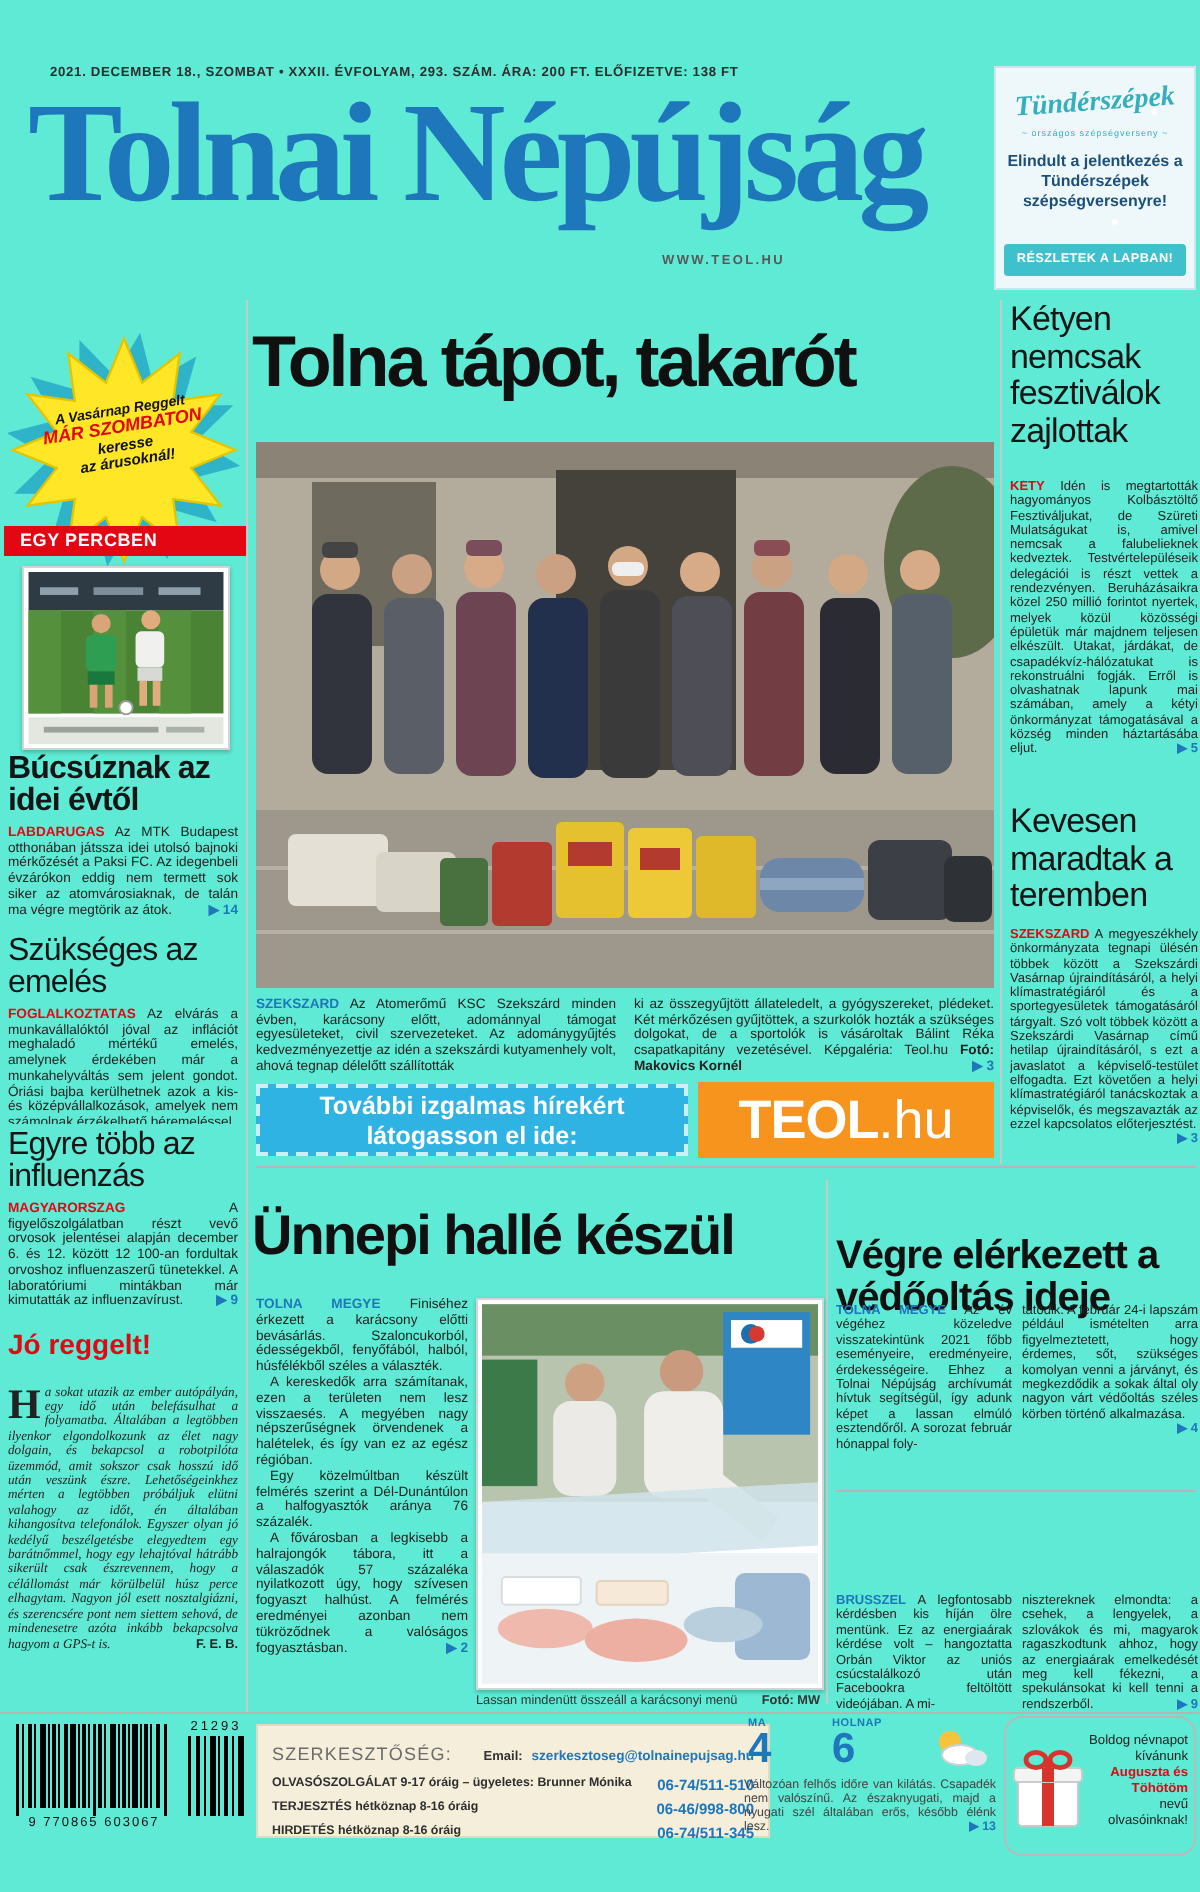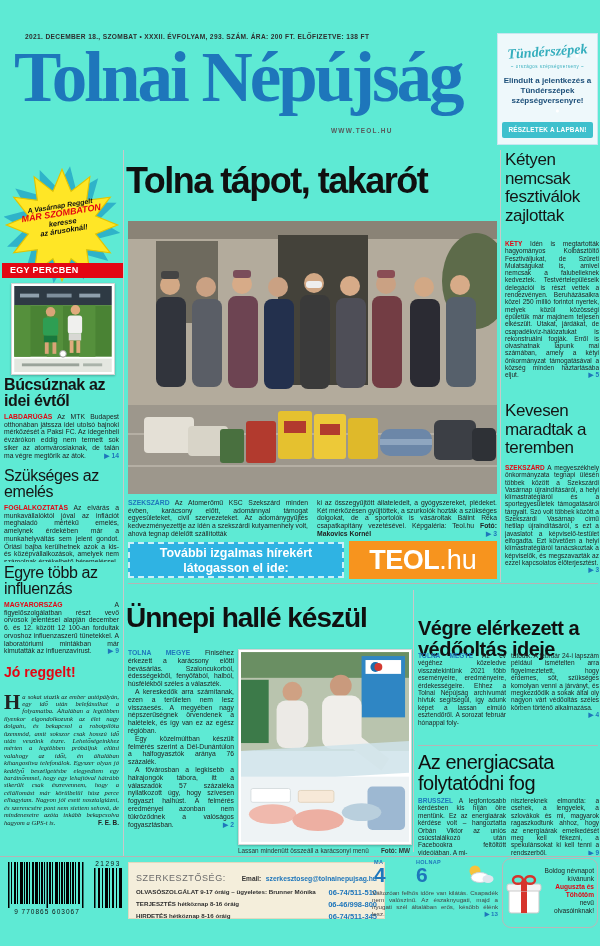--- a/index.html
+++ b/index.html
@@ -357,21 +357,20 @@
   <div class="abs bighead bold" style="top:618px;">Végre elérkezett a védőoltás ideje</div>
   <p class="abs twocol" style="left:418px;top:652px;height:92px;margin:0;">
     <span class="lead-blue">TOLNA MEGYE</span>
     <span>Az év végéhez közeledve visszatekintünk 2021 főbb eseményeire, eredményeire, érdekességeire. Ehhez a Tolnai Népújság archívumát hívtuk segítségül, így adunk képet a lassan elmúló esztendőről. A sorozat február hónappal foly-</span>
   </p>
   <p class="abs twocol" style="left:511px;top:652px;height:92px;margin:0;">
     <span>tatódik. A február 24-i lapszám például ismételten arra figyelmeztetett, hogy érdemes, sőt, szükséges komolyan venni a járványt, és megkezdődik a sokak által oly nagyon várt védőoltás széles körben történő alkalmazása.</span>
     <span class="pref">▶ 4</span>
   </p>
 
-  <div class="abs bighead" style="top:752px;">Az energiacsata folytatódni fog</div>
   <p class="abs twocol" style="left:418px;top:797px;height:58px;margin:0;">
     <span class="lead-blue">BRÜSSZEL</span>
     <span>A legfontosabb kérdésben kis híján ölre mentünk. Ez az energiaárak kérdése volt – hangoztatta Orbán Viktor az uniós csúcstalálkozó után Facebookra feltöltött videójában. A mi-</span>
   </p>
   <p class="abs twocol" style="left:511px;top:797px;height:58px;margin:0;">
     <span>nisztereknek elmondta: a csehek, a lengyelek, a szlovákok és mi, magyarok ragaszkodtunk ahhoz, hogy az energiaárak emelkedését meg kell fékezni, a spekulánsokat ki kell tenni a rendszerből.</span>
     <span class="pref">▶ 9</span>
   </p>
 
   <div class="abs edbox">

